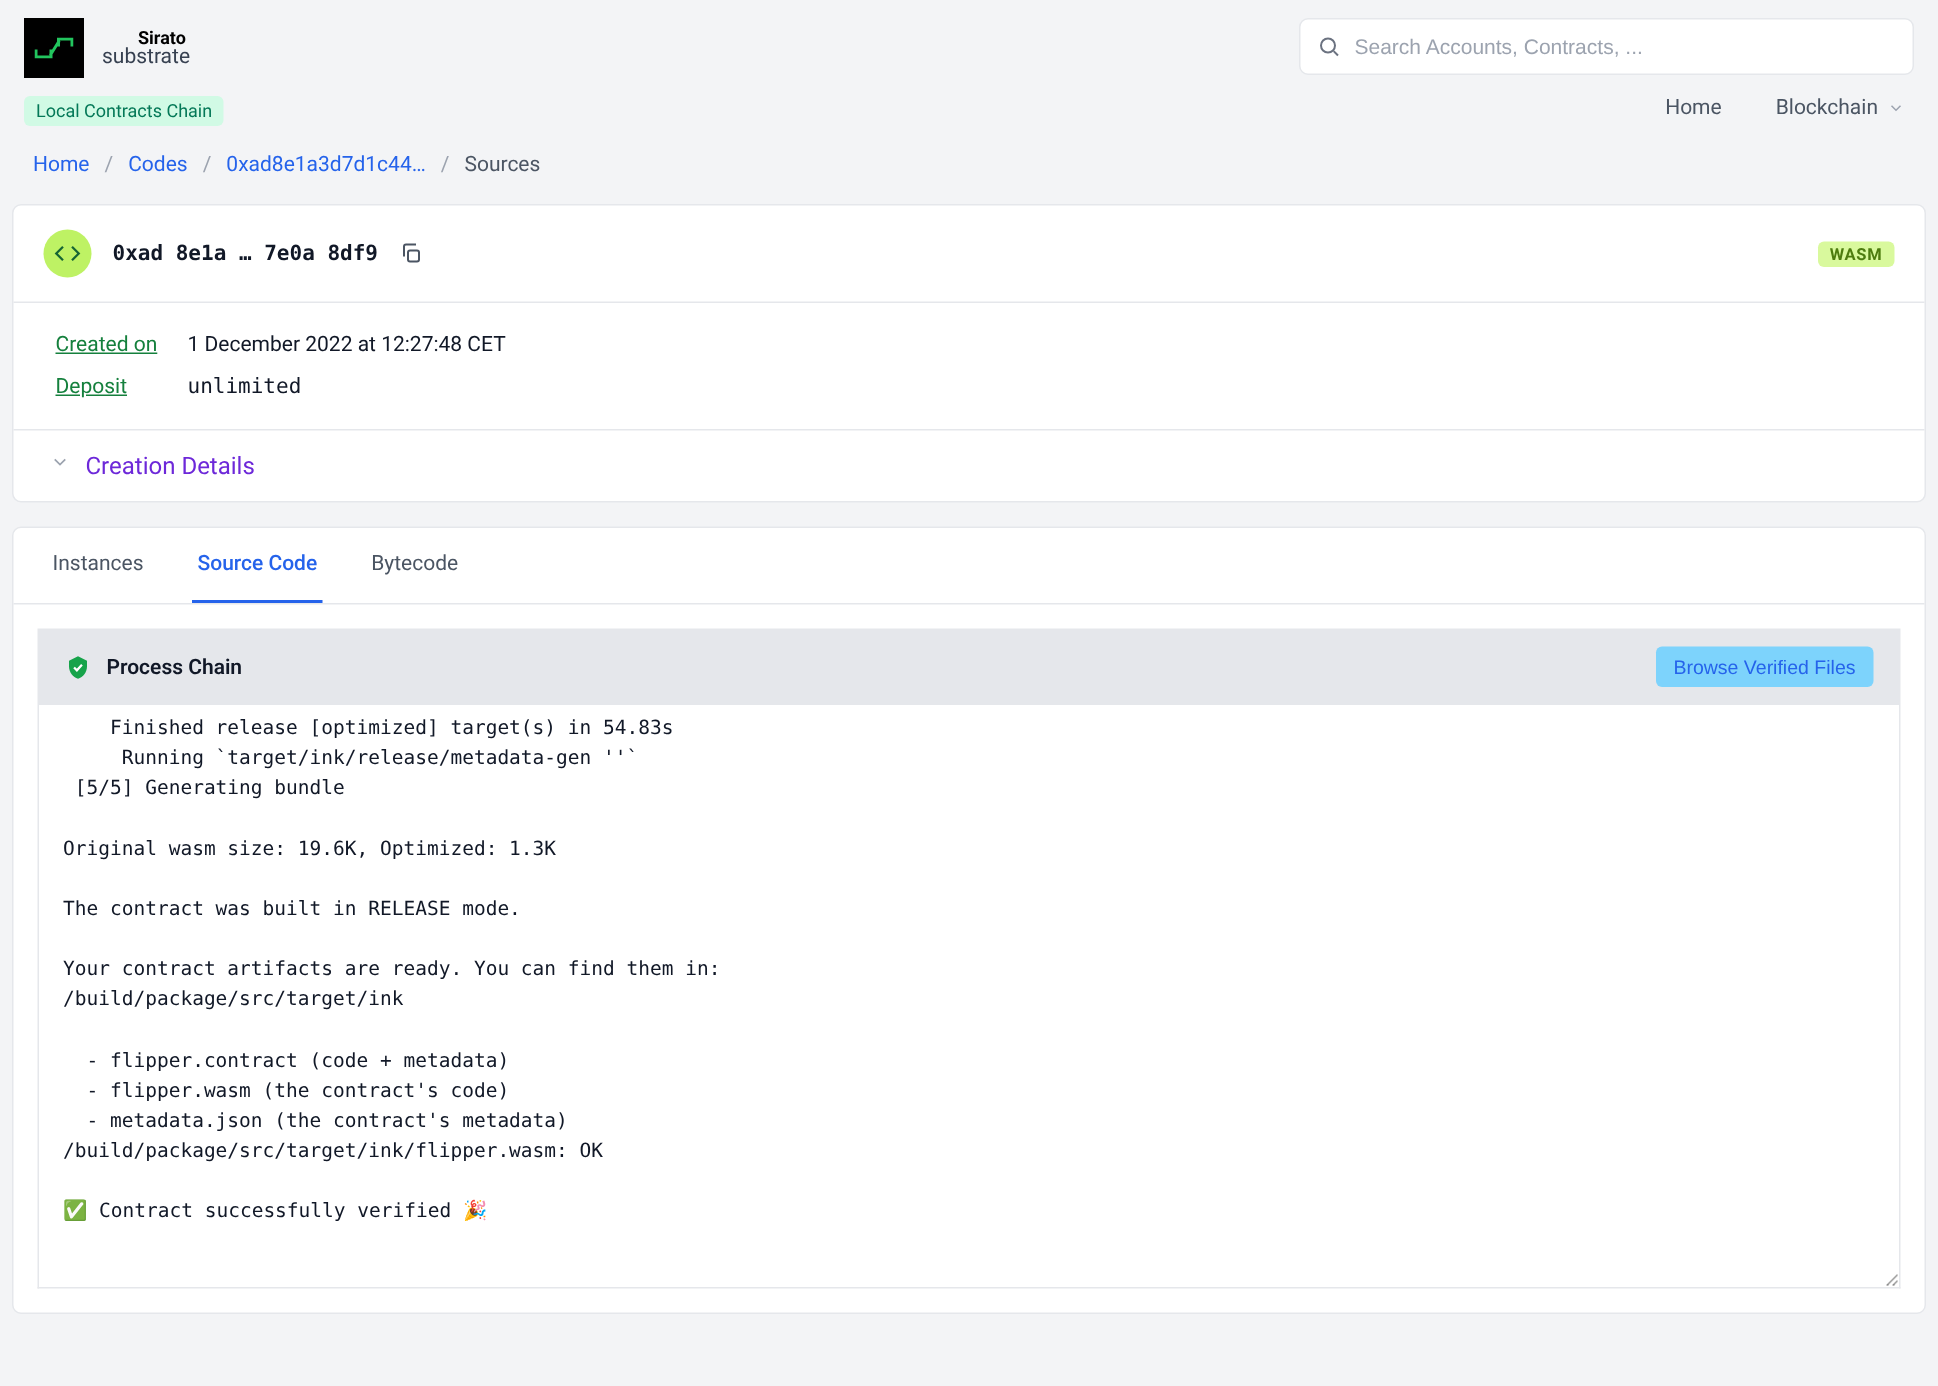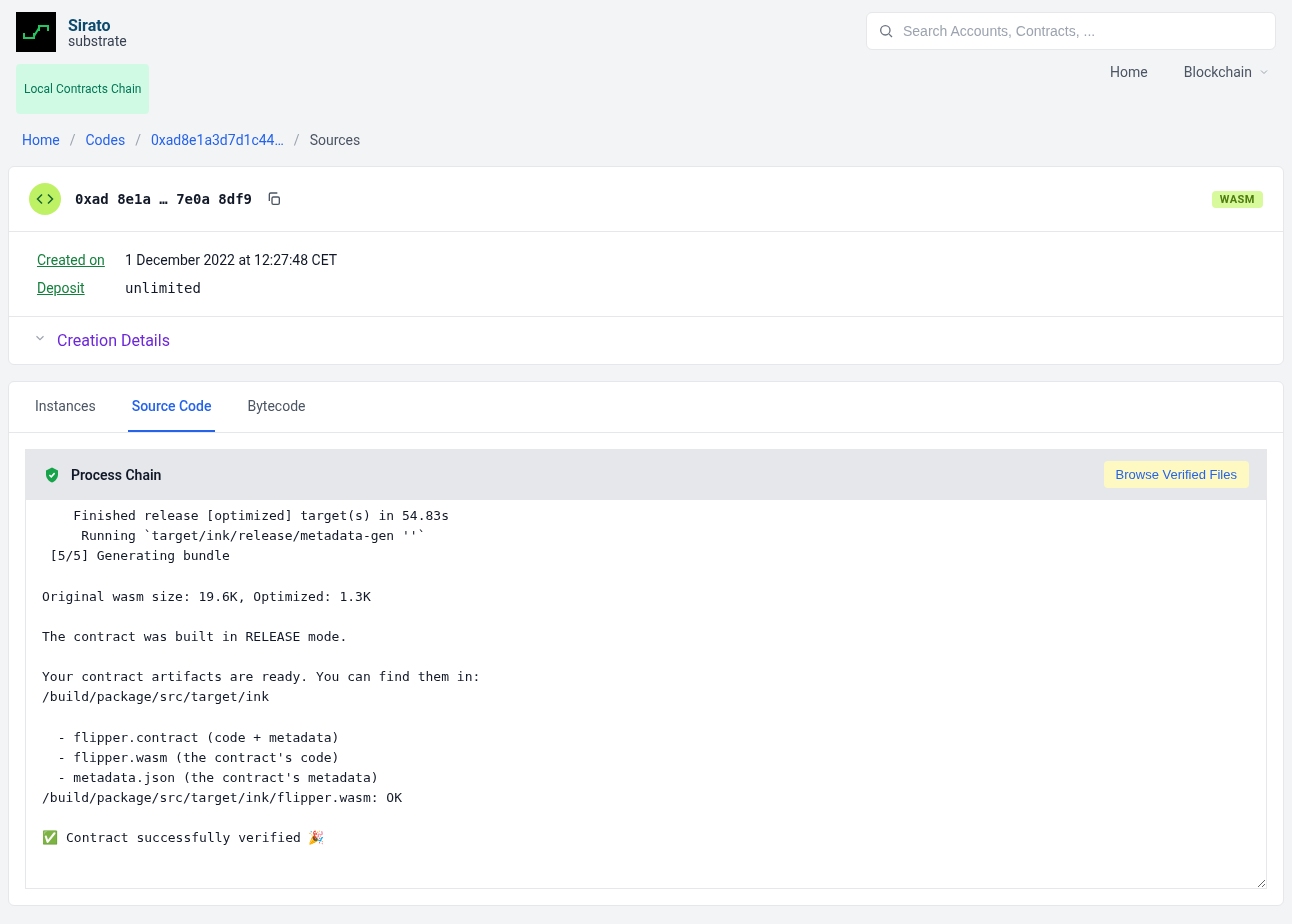--- a/index.html
+++ b/index.html
@@ -14,28 +14,28 @@
     align-items: flex-start;
     justify-content: space-between;
     padding: 12px 16px 0 16px;
   }
   .header-left { display: flex; flex-direction: column; }
   .brand-row { display: flex; align-items: center; gap: 12px; }
   .logo {
     width: 40px; height: 40px; background: #000;
     display: flex; align-items: center; justify-content: center;
   }
-  .brand-title { font-weight: 700; font-size: 16px; color: #0c4a6e; }
+  .brand-title { font-weight: 700; font-size: 12px; color: #000000; margin-left: 24px; }
   .brand-sub { font-size: 14px; color: #374151; margin-top: -2px; }
   .chain-tag {
     display: inline-block;
     background: #d1fae5;
     color: #047857;
     font-size: 12px;
-    padding: 18px 8px;
+    padding: 3px 8px;
     border-radius: 4px;
     margin-top: 12px;
     text-align: center;
   }
   .header-right { display: flex; flex-direction: column; align-items: flex-end; gap: 14px; }
   .search-wrap {
     position: relative;
     width: 410px;
   }
   .search-wrap svg { position: absolute; left: 12px; top: 50%; transform: translateY(-50%); color: #6b7280; }
@@ -119,21 +119,21 @@
   .tab.active { color: #2563eb; border-bottom-color: #2563eb; font-weight: 500; }
   .log-header {
     background: #e5e7eb;
     padding: 12px 18px;
     display: flex; align-items: center; justify-content: space-between;
     margin: 16px 16px 0 16px;
   }
   .log-header-left { display: flex; align-items: center; gap: 10px; }
   .log-title { font-weight: 600; font-size: 14px; }
   .browse-btn {
-    background: #fef9c3; color: #2563eb;
+    background: #7dd3fc; color: #2563eb;
     border: none; padding: 6px 12px; border-radius: 4px;
     font-size: 13px; cursor: pointer;
   }
   .log-body {
     margin: 0 16px 16px 16px;
     border: 1px solid #e5e7eb;
     border-top: none;
     background: #fff;
     position: relative;
   }

